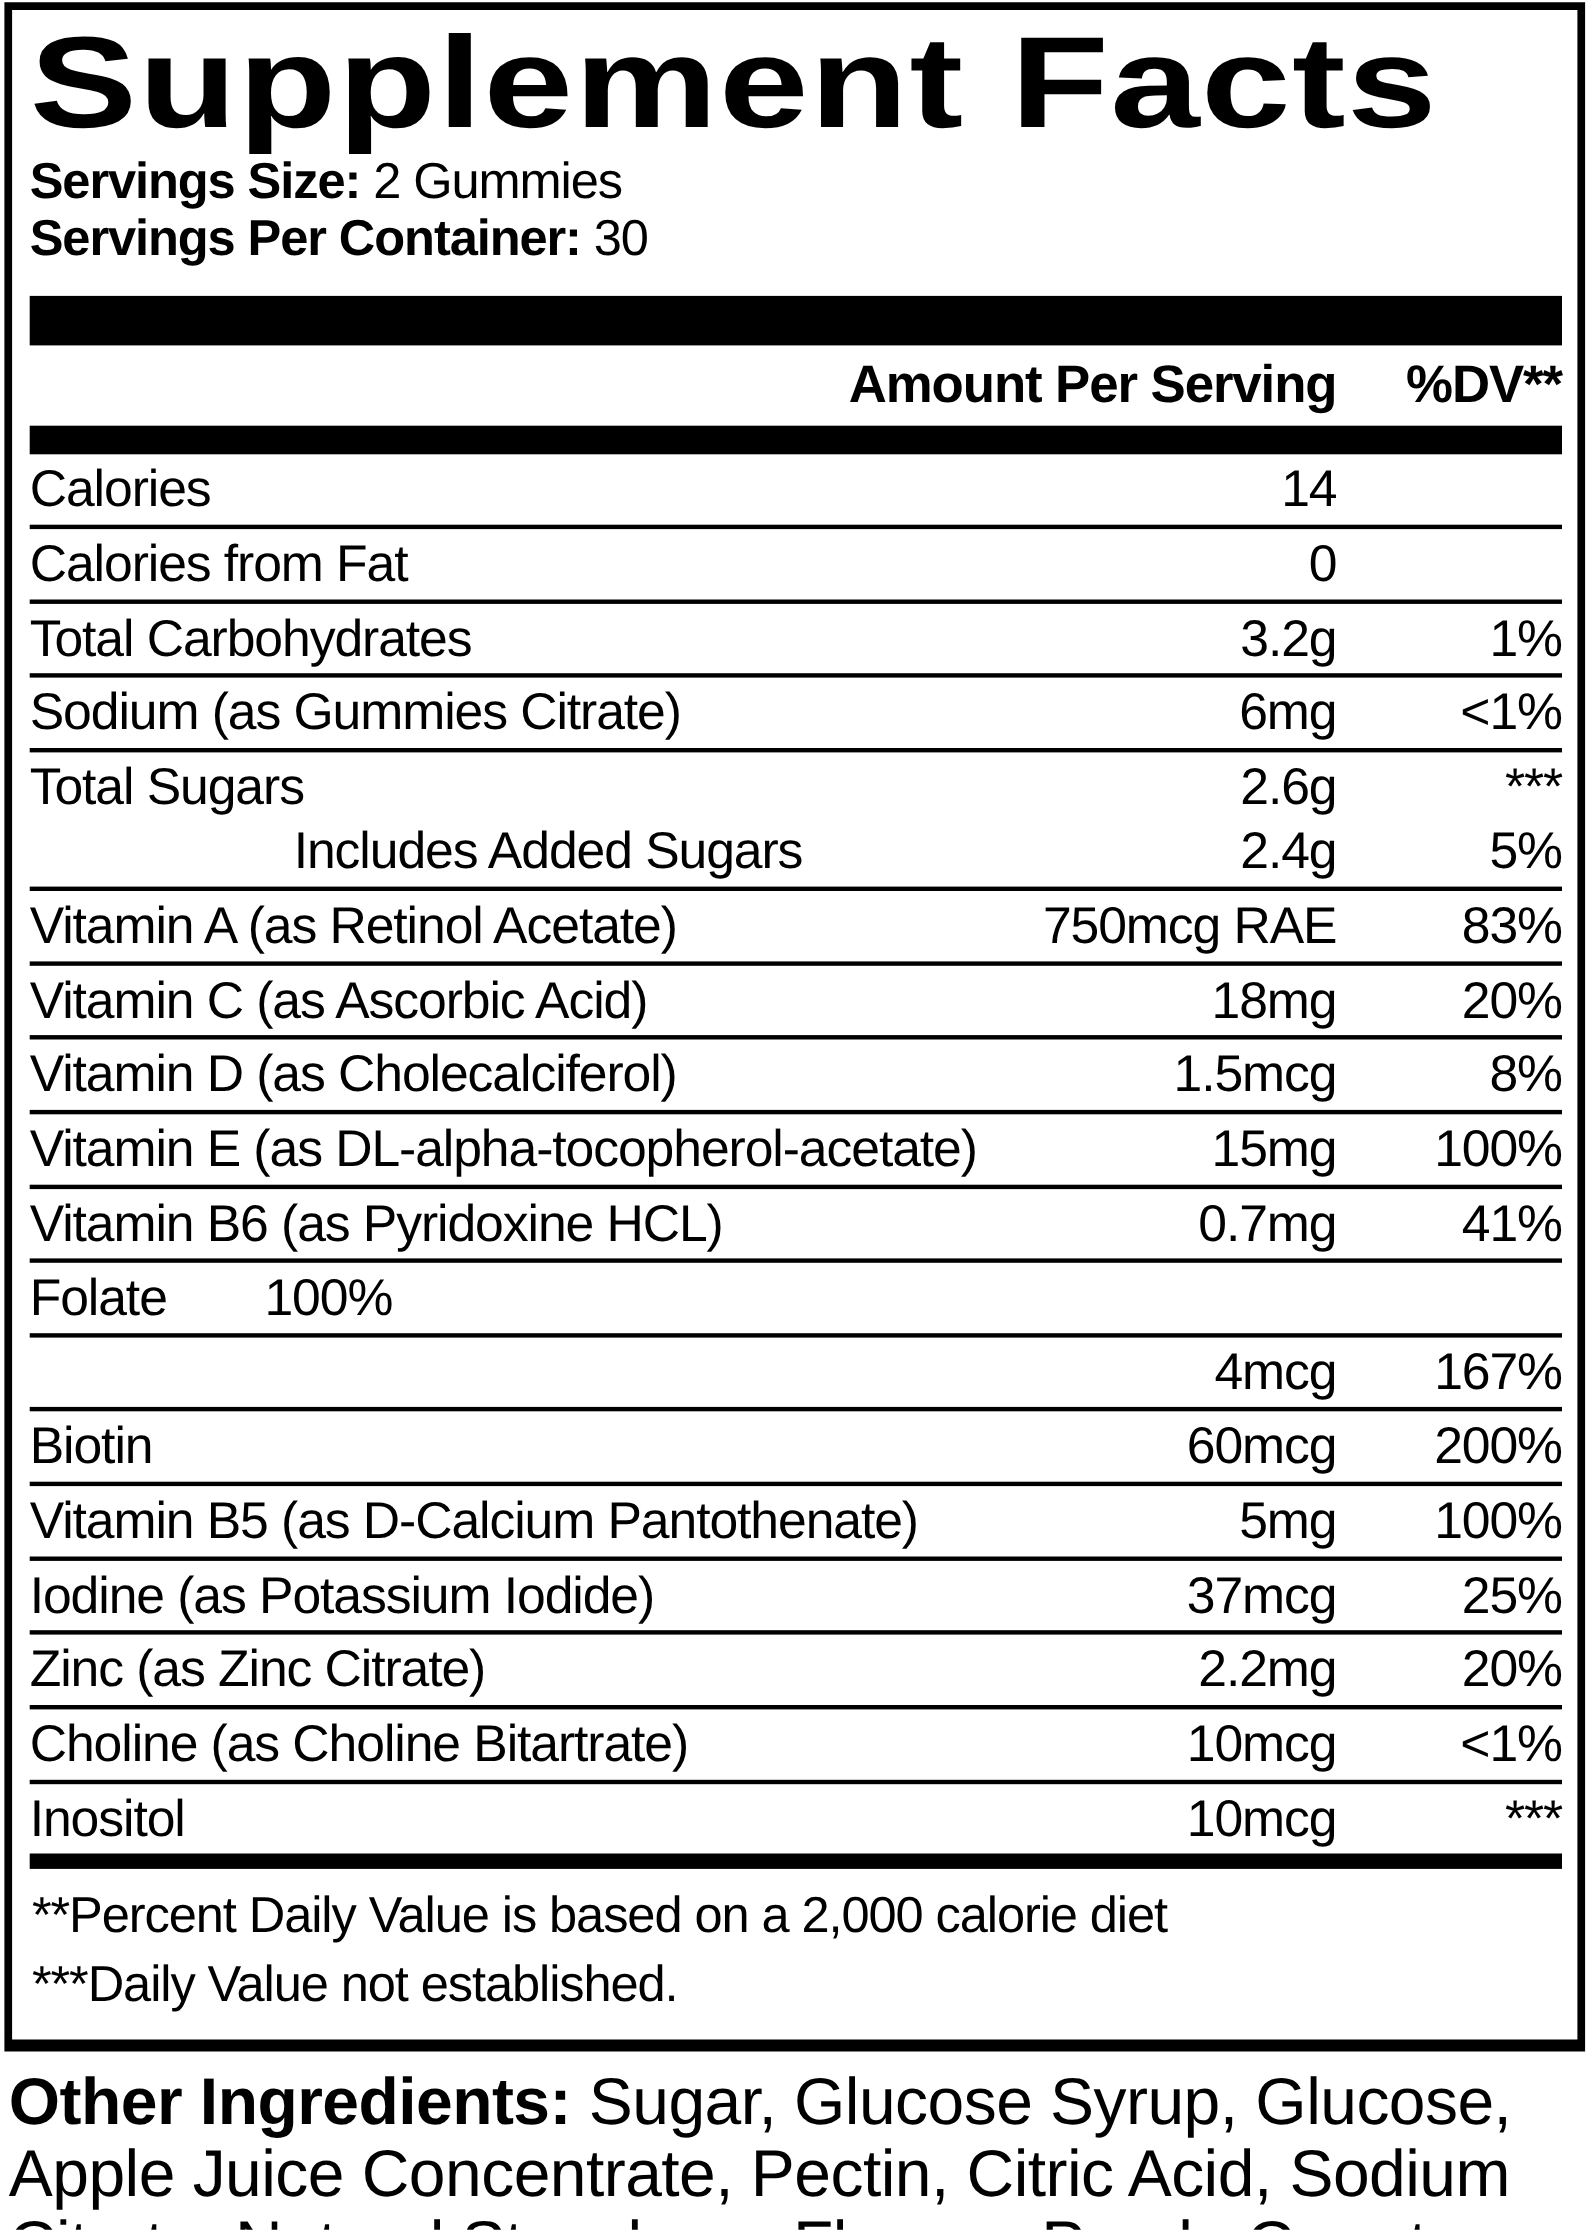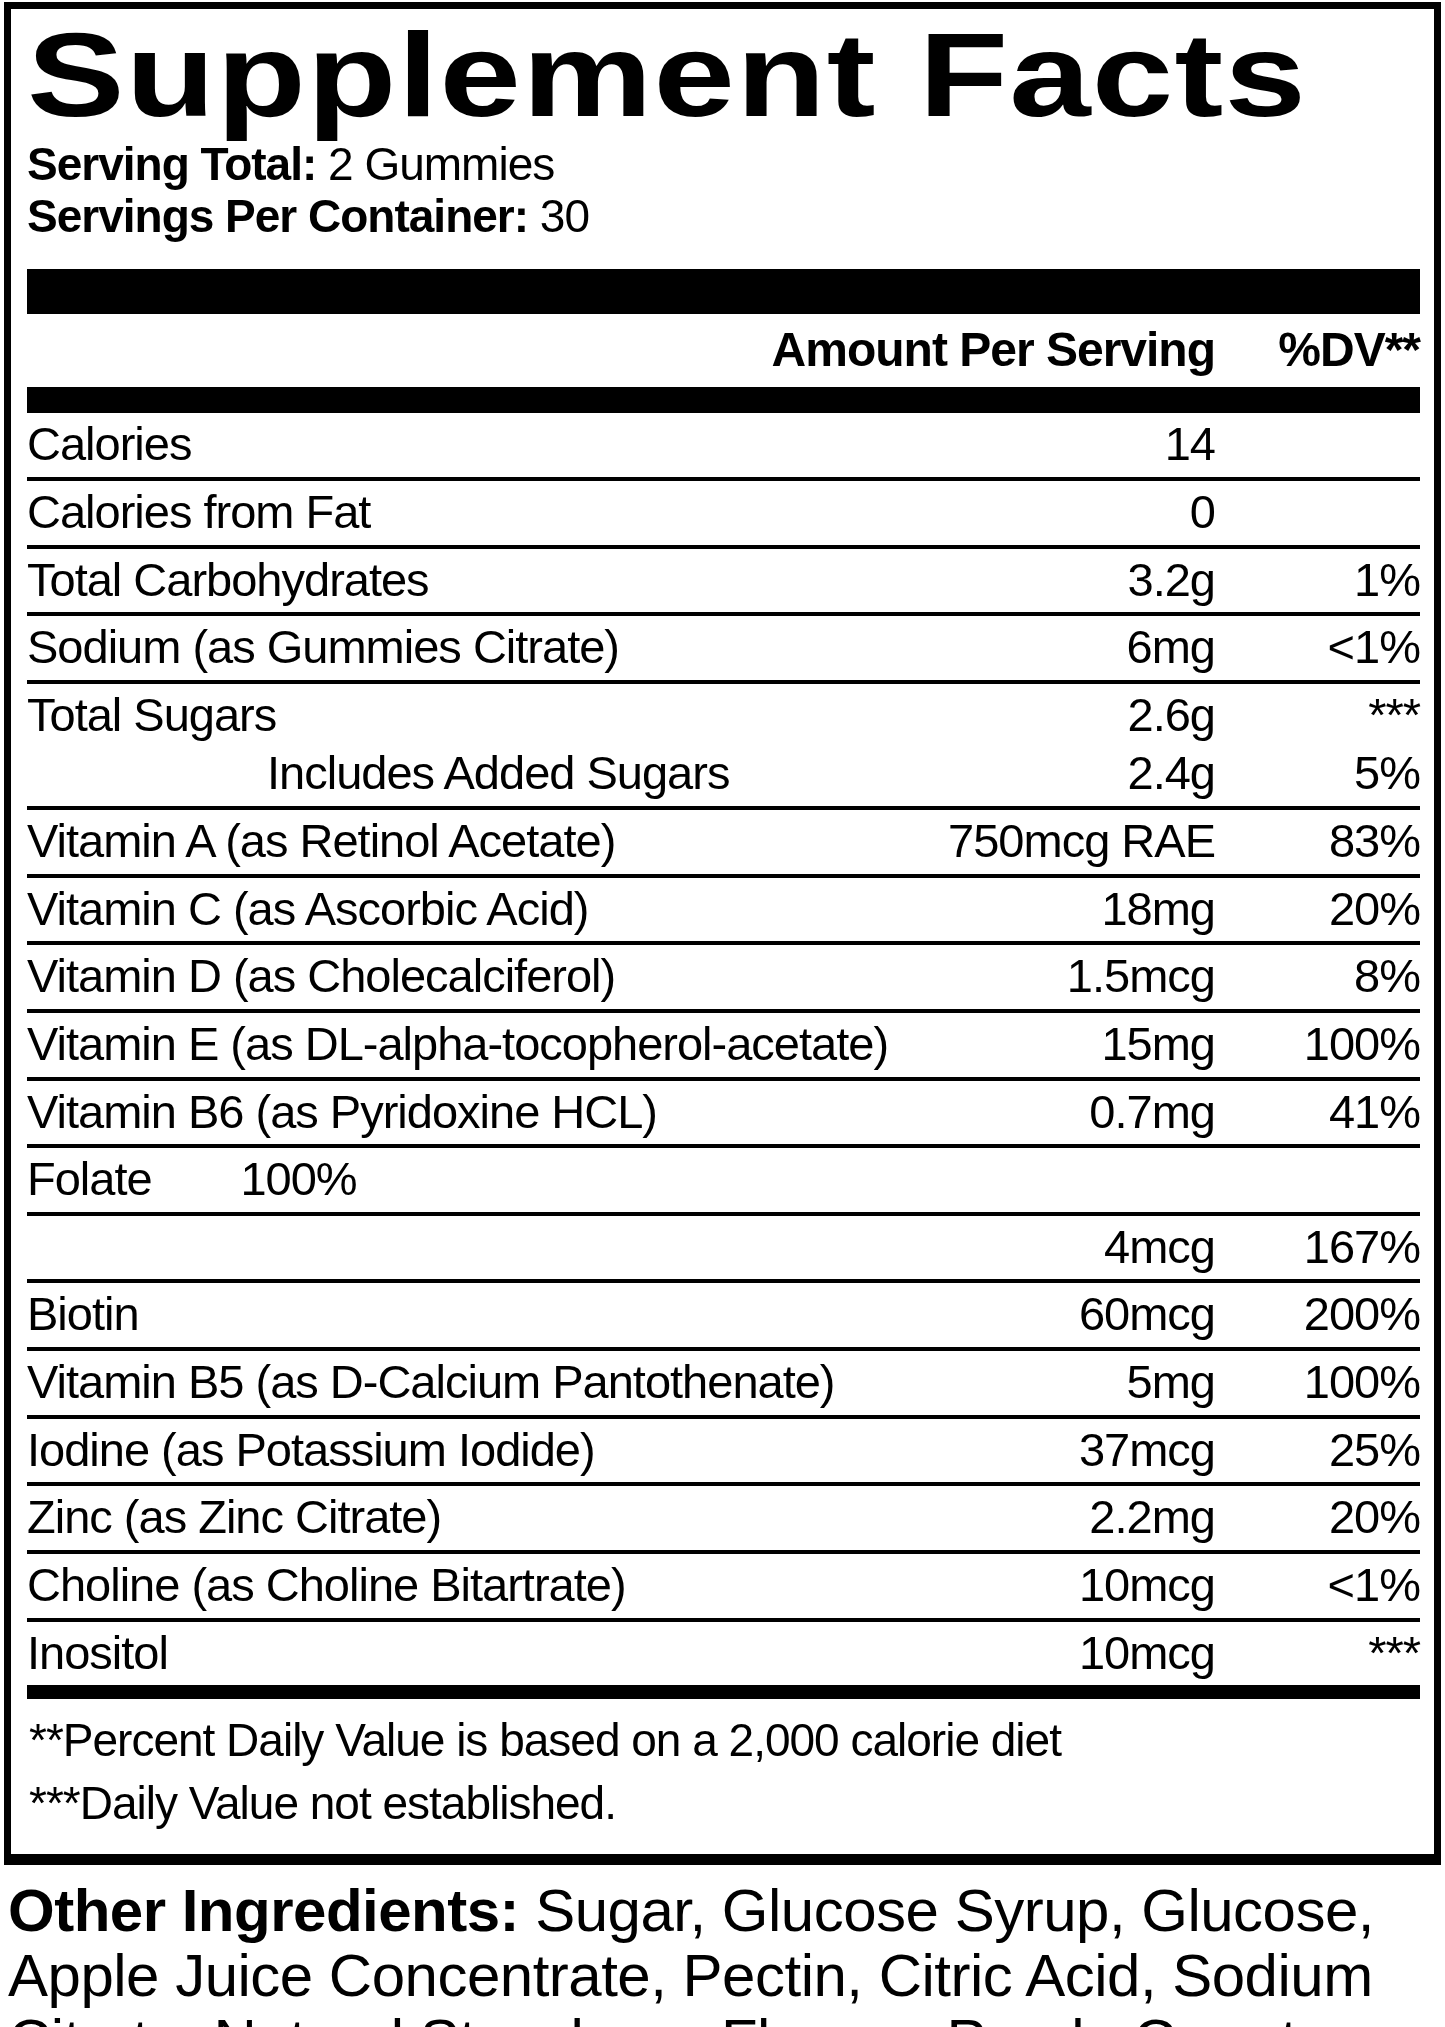--- a/index.html
+++ b/index.html
@@ -72,21 +72,21 @@
   }
   .other b { font-weight: bold; }
 </style>
 </head>
 <body>
 
 <div class="facts-box">
 
   <h1 class="title">Supplement Facts</h1>
 
-  <div class="serving-line"><b>Serving Total:</b><span> 2 Gummies</span></div>
+  <div class="serving-line"><b>Servings Size:</b><span> 2 Gummies</span></div>
 
   <div class="serving-line"><b>Servings Per Container:</b><span> 30</span></div>
 
   <div class="bar-thick"></div>
 
   <div class="header-row">
     <span class="hdr-amount">Amount Per Serving</span>
     <span class="hdr-dv">%DV**</span>
   </div>
 

